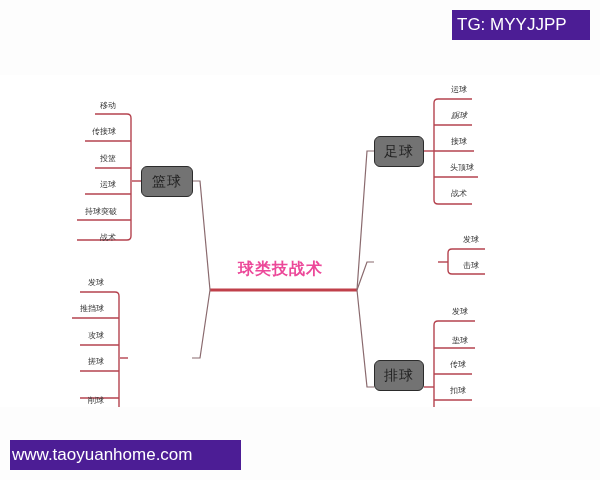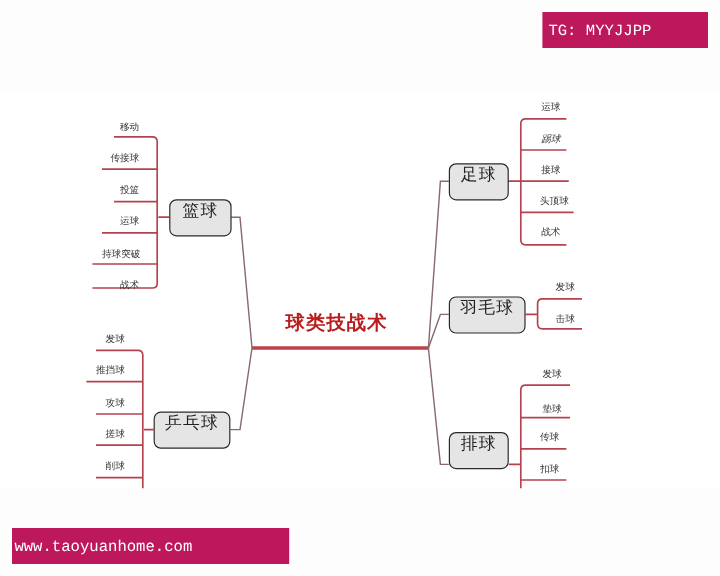--- a/index.html
+++ b/index.html
@@ -8,35 +8,35 @@
       background: #fdfdfd;
       font-family: "DejaVu Sans", sans-serif;
     }
     .canvas {
       position: absolute; left: 0; top: 75px; width: 600px; height: 332px;
       background: #ffffff; overflow: hidden;
     }
     svg.lines { position: absolute; left: 0; top: 0; width: 600px; height: 480px; }
     .node {
       position: absolute; box-sizing: border-box;
-      border: 1.6px solid #2b2b2b; border-radius: 6px; background: #e5e5e5;
-      display: flex; align-items: flex-start; justify-content: center;
+      border: 1.6px solid #2b2b2b; border-radius: 6px; background: #737373;
+      display: flex; align-items: center; justify-content: center;
       font-size: 14px; color: #222; letter-spacing: 1px;
     }
     .root {
-      position: absolute; font-size: 16px; color: #b91c1c; letter-spacing: 1px;
+      position: absolute; font-size: 16px; color: #ec4899; letter-spacing: 1px;
       font-weight: bold;
     }
     .leaf {
       position: absolute; font-size: 8px; color: #333; white-space: nowrap;
       transform: translateX(-50%);
     }
     .wm {
-      position: absolute; background: #be185d; color: #ffffff;
-      font-family: Liberation Mono, monospace; font-size: 13px;
+      position: absolute; background: #4c1d95; color: #ffffff;
+      font-family: Liberation Sans, sans-serif; font-size: 17px;
       display: flex; align-items: center; box-sizing: border-box;
     }
   </style>
 </head>
 <body>
 
 <div class="canvas">
   <svg class="lines" viewBox="0 75 600 480">
 
     <line x1="210" y1="290" x2="357" y2="290" stroke="#c0404a" stroke-width="3"></line>
@@ -76,45 +76,39 @@
     <line x1="434" y1="348" x2="475" y2="348" stroke="#b5434f" stroke-width="1.4"></line>
     <line x1="434" y1="374" x2="472" y2="374" stroke="#b5434f" stroke-width="1.4"></line>
     <line x1="434" y1="400" x2="472" y2="400" stroke="#b5434f" stroke-width="1.4"></line>
   </svg>
 
   <div class="root" style="left:238px; top:184px;">球类技战术</div>
 
   <div class="node" style="left:141px; top:91px; width:52px; height:31px;">
     <span>篮球</span>
   </div>
-  <div class="node" style="left:128px; top:268px; width:64px; height:31px;">
-    <span>乒乓球</span>
-  </div>
   <div class="node" style="left:374px; top:61px; width:50px; height:31px;">
     <span>足球</span>
-  </div>
-  <div class="node" style="left:374px; top:172px; width:64px; height:31px;">
-    <span>羽毛球</span>
   </div>
   <div class="node" style="left:374px; top:285px; width:50px; height:31px;">
     <span>排球</span>
   </div>
 
   <div class="leaf" style="left:108px; top:25px;">移动</div>
   <div class="leaf" style="left:104px; top:51px;">传接球</div>
   <div class="leaf" style="left:108px; top:78px;text-align:right;">投篮</div>
   <div class="leaf" style="left:108px; top:104px;">运球</div>
   <div class="leaf" style="left:101px; top:131px;">持球突破</div>
   <div class="leaf" style="left:108px; top:157px;">战术</div>
 
   <div class="leaf" style="left:96px; top:202px;">发球</div>
   <div class="leaf" style="left:92px; top:228px;">推挡球</div>
   <div class="leaf" style="left:96px; top:255px;">攻球</div>
   <div class="leaf" style="left:96px; top:281px;">搓球</div>
-  <div class="leaf" style="left:96px; top:308px;">削球</div>
+  <div class="leaf" style="left:96px; top:320px;">削球</div>
 
   <div class="leaf" style="left:459px; top:9px;">运球</div>
   <div class="leaf" style="left:459px; top:35px;font-style:italic;">踢球</div>
   <div class="leaf" style="left:459px; top:61px;">接球</div>
   <div class="leaf" style="left:462px; top:87px;">头顶球</div>
   <div class="leaf" style="left:459px; top:113px;">战术</div>
 
   <div class="leaf" style="left:471px; top:159px;">发球</div>
   <div class="leaf" style="left:471px; top:185px;font-family:Liberation Serif, serif;">击球</div>
 

